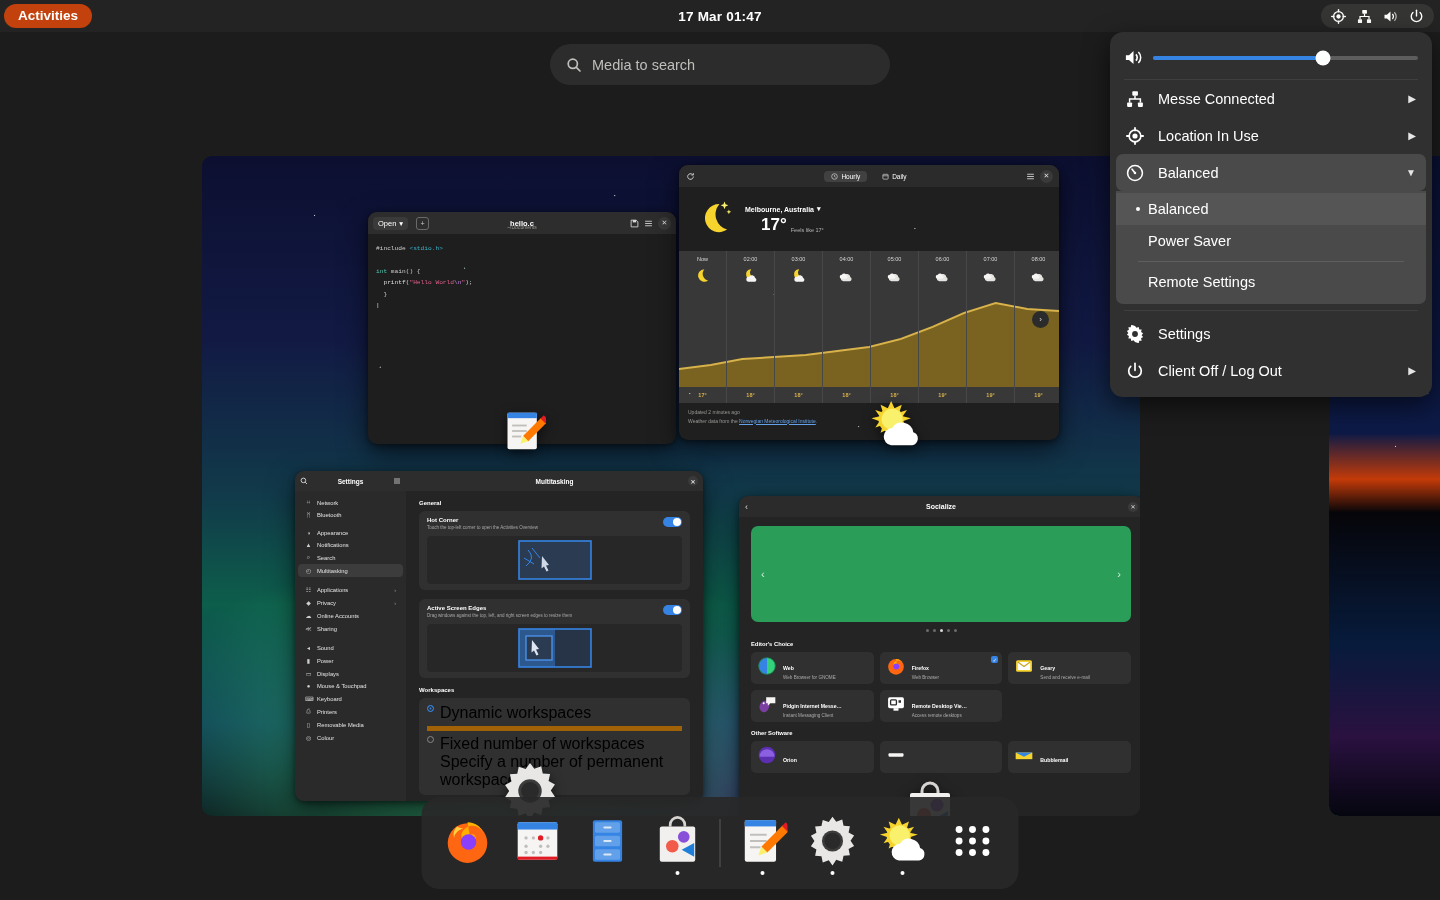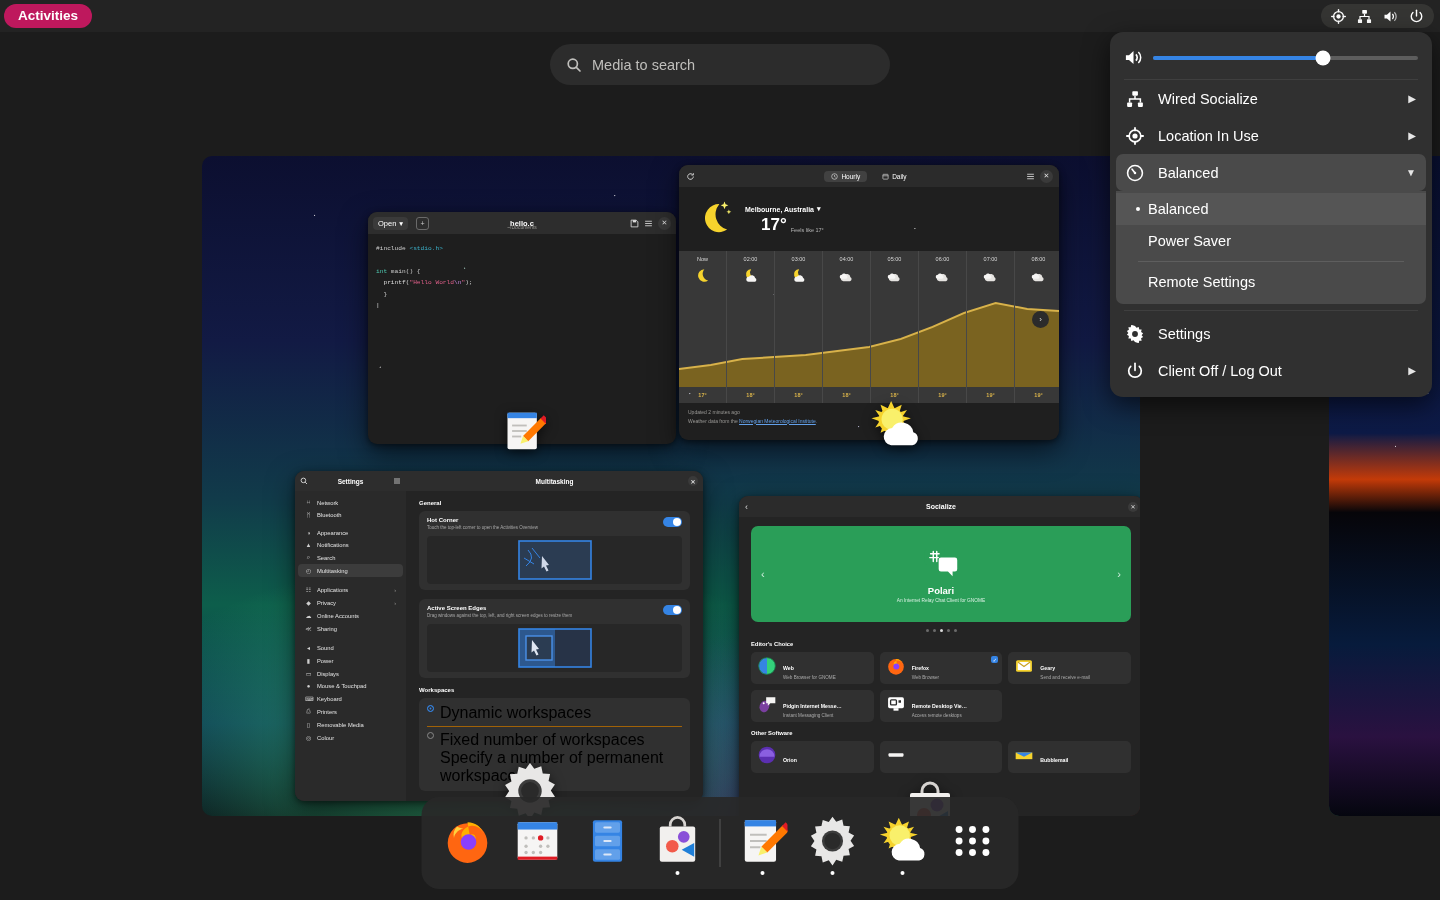--- a/index.html
+++ b/index.html
@@ -16,21 +16,21 @@
     position: absolute; top: 0; left: 0;
     width: 1440px; height: 32px;
     background: #232323;
     display: flex; align-items: center;
     z-index: 900;
   }
   #activities-btn {
     margin-left: 4px;
     padding: 4px 14px;
     border-radius: 99px;
-    background: #be185d;
+    background: #c2410c;
     color: #ffffff;
     font-size: 13.5px; font-weight: bold;
     line-height: 16px;
     cursor: pointer;
   }
   #clock {
     position: absolute; left: 0; right: 0;
     text-align: center;
     color: #ffffff; font-size: 13.5px; font-weight: bold;
     letter-spacing: .2px;
@@ -163,21 +163,21 @@
   .sgap { height:6px; }
   #settings-main { flex:1; background:#242424; padding:9px 13px; overflow:hidden;}
   .sect-h { font-size:6px; color:#fff; font-weight:bold; margin-bottom:5px;}
   .card { background:#303030; border-radius:6px; padding:6px 8px; margin-bottom:9px;}
   .row { display:flex; align-items:flex-start; }
   .row .rt { font-size:6px; color:#fff; font-weight:bold;}
   .row .rs { font-size:4.5px; color:#a8a8a8; margin-top:2px;}
   .toggle { margin-left:auto; width:19px; height:10px; border-radius:99px; background:#3584e4; position:relative;}
   .toggle::after{content:"";position:absolute;right:1px;top:1px;width:8px;height:8px;border-radius:99px;background:#fff;}
   .prev { margin-top:6px; height:48px; background:#272727; border-radius:4px; display:flex; align-items:center; justify-content:center;}
-  .radio-row { display:flex; align-items:flex-start; padding:4px 0; border-bottom:1px solid #a16207;}
+  .radio-row { display:flex; align-items:flex-start; padding:4px 0; border-bottom:5px solid #a16207;}
   .radio-row:last-child{border-bottom:none;}
   .rdot { width:7px;height:7px;border-radius:99px;border:1px solid #888; margin-right:6px; margin-top:1px; flex:0 0 auto;}
   .rdot.on { background:#3584e4; border-color:#3584e4; box-shadow: inset 0 0 0 1.6px #303030;}
 
   
   #win-software { left: 537px; top: 340px; width: 404px; height: 330px; background:#242424;}
   #sw-head { height:21px; background:#2b2b2b; display:flex; align-items:center; padding:0 6px; position:relative;}
   #sw-body { padding:9px 12px; }
   #sw-banner { height:96px; border-radius:7px; background:#2a9e58; display:flex; align-items:center; justify-content:space-between; padding:0 10px; position:relative;}
   #sw-banner .arr { font-size:11px; color:#cfeedd; }
@@ -591,29 +591,20 @@
 
       <div class="win" id="win-software">
         <div id="sw-head">
           <div style="font-size:9px;color:#ddd;">‹</div>
           <div style="position:absolute;left:0;right:0;text-align:center;font-size:7px;color:#fff;font-weight:bold;">Socialize</div>
           <div class="wb-btn" style="position:absolute;right:5px;width:10px;height:10px;font-size:6px;">✕</div>
         </div>
         <div id="sw-body">
           <div id="sw-banner">
             <div class="arr">‹</div>
-            <div id="sw-bannermid">
-              <svg width="38" height="34" viewBox="0 0 48 44" style="display:block;margin:0 auto;">
-                <path d="M6 4h20a3 3 0 0 1 3 3v14a3 3 0 0 1-3 3h-9l-7 6v-6H6a3 3 0 0 1-3-3V7a3 3 0 0 1 3-3z" fill="#2a9e58"></path>
-                <path d="M10.5 10h11M9.5 15h11M14 7v13M18.5 7v13" stroke="#fff" stroke-width="1.8" stroke-linecap="round"></path>
-                <path d="M24 15h18a3 3 0 0 1 3 3v12a3 3 0 0 1-3 3h-3v6l-6-6h-9a3 3 0 0 1-3-3V18a3 3 0 0 1 3-3z" fill="#ffffff"></path>
-              </svg>
-              <div style="font-size:9.5px;font-weight:bold;color:#fff;margin-top:5px;">Polari</div>
-              <div style="font-size:4.8px;color:#d8f0e2;margin-top:2px;">An Internet Relay Chat Client for GNOME</div>
-            </div>
             <div class="arr">›</div>
           </div>
           <div id="sw-dots">
               <i></i>
               <i></i>
               <i class="on"></i>
               <i></i>
               <i></i>
             </div>
           <div class="sw-sect">Editor's Choice</div>
@@ -728,20 +719,21 @@
           <circle cx="22" cy="34" r="7" fill="#f25a4a"></circle>
           <polygon points="46,30 46,46 32,38" fill="#1f7fd8"></polygon>
         </svg>
       </div>
     </div>
   </div>
 </div>
 
 <div id="topbar">
   <div id="activities-btn">Activities</div>
+  <div id="clock">17 Mar  01:47</div>
   <div id="sysmenu-btn">
     <svg width="15" height="15" viewBox="0 0 16 16">
       <circle cx="8" cy="8" r="2.3" fill="#fff"></circle>
       <circle cx="8" cy="8" r="5.2" fill="none" stroke="#fff" stroke-width="1.4"></circle>
       <g stroke="#fff" stroke-width="1.6" stroke-linecap="round">
           <line x1="8" y1="0.8" x2="8" y2="3"></line>
           <line x1="8" y1="13" x2="8" y2="15.2"></line>
           <line x1="0.8" y1="8" x2="3" y2="8"></line>
           <line x1="13" y1="8" x2="15.2" y2="8"></line>
         </g>
@@ -781,21 +773,21 @@
 
   <div class="qs-row">
     <span class="qicon">
       <svg width="18" height="18" viewBox="0 0 16 16">
         <rect x="5.6" y="1" width="5" height="4" rx=".7" fill="#fff"></rect>
         <rect x="1" y="11" width="4.4" height="4" rx=".7" fill="#fff"></rect>
         <rect x="10.6" y="11" width="4.4" height="4" rx=".7" fill="#fff"></rect>
         <path d="M8 5v3M3.2 11V8h9.6v3" fill="none" stroke="#fff" stroke-width="1.3"></path>
       </svg>
     </span>
-    <span>Wired Socialize</span>
+    <span>Messe Connected</span>
     <span class="qarrow">▶</span>
   </div>
 
   <div class="qs-row">
     <span class="qicon">
       <svg width="18" height="18" viewBox="0 0 16 16">
         <circle cx="8" cy="8" r="2.3" fill="#fff"></circle>
         <circle cx="8" cy="8" r="5.2" fill="none" stroke="#fff" stroke-width="1.4"></circle>
         <g stroke="#fff" stroke-width="1.6" stroke-linecap="round">
             <line x1="8" y1="0.8" x2="8" y2="3"></line>

